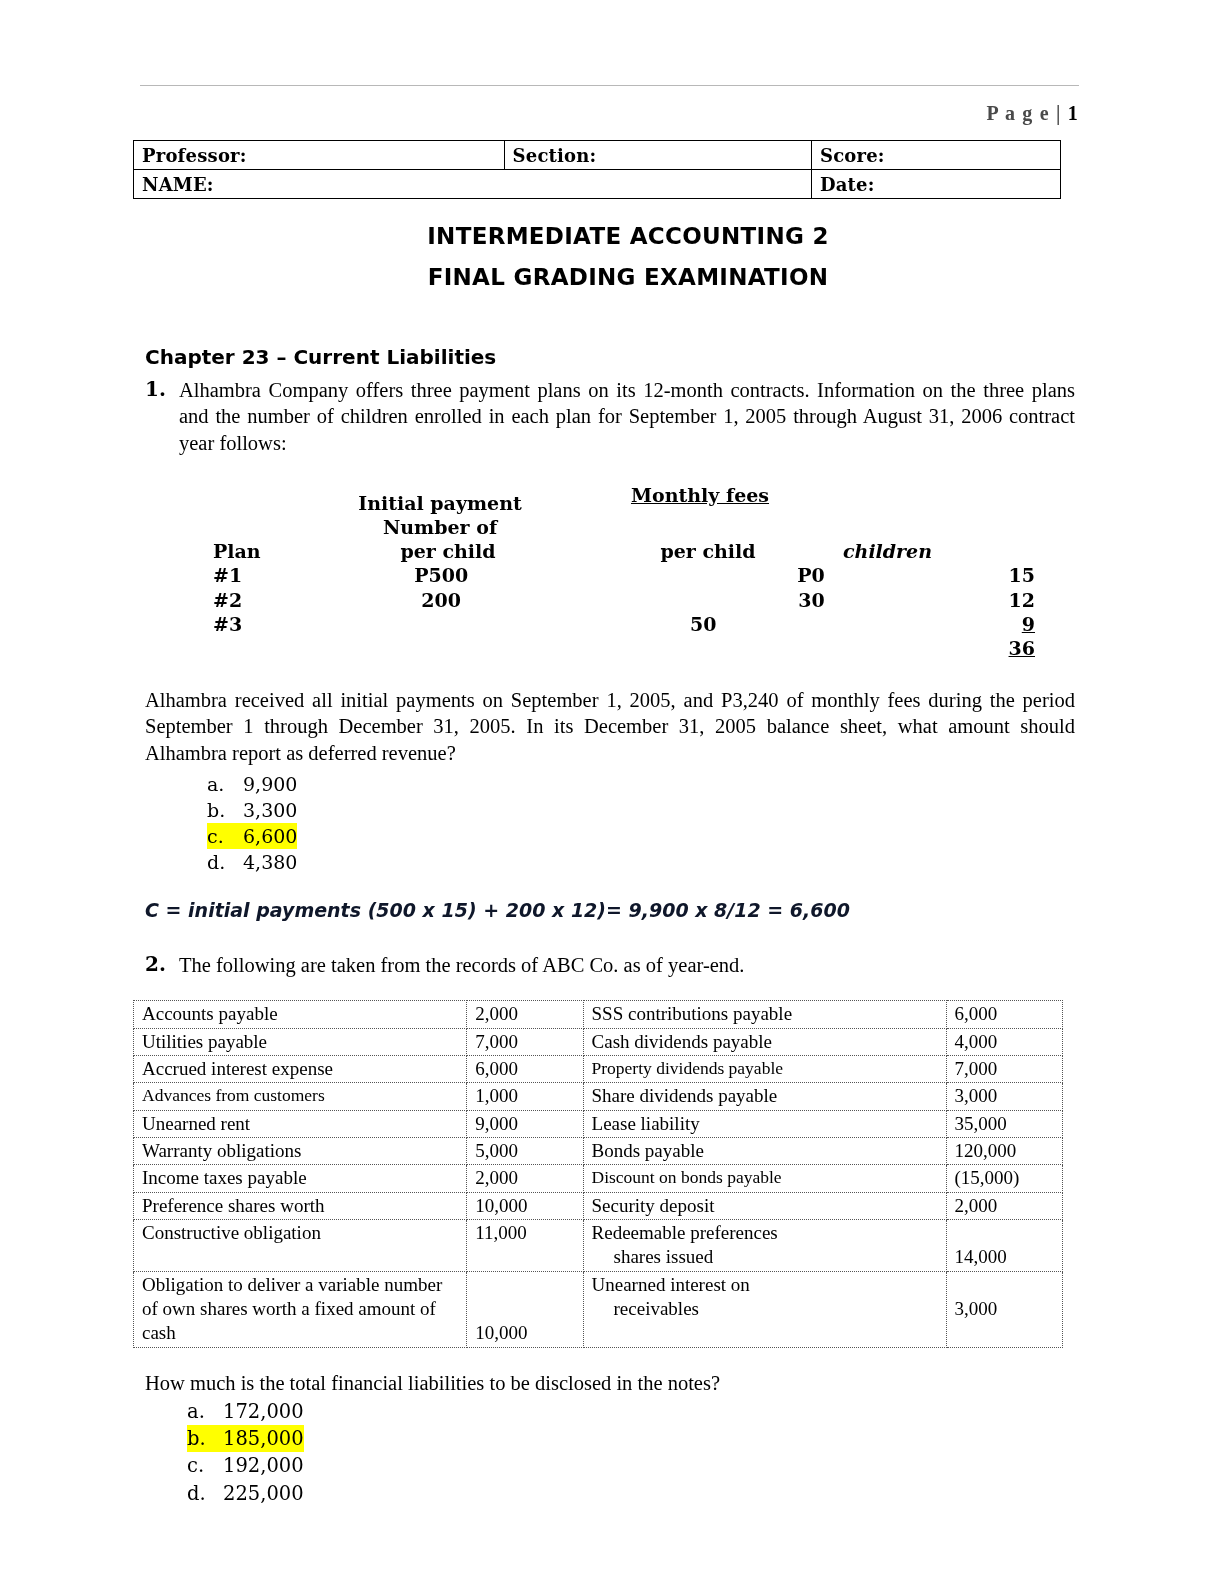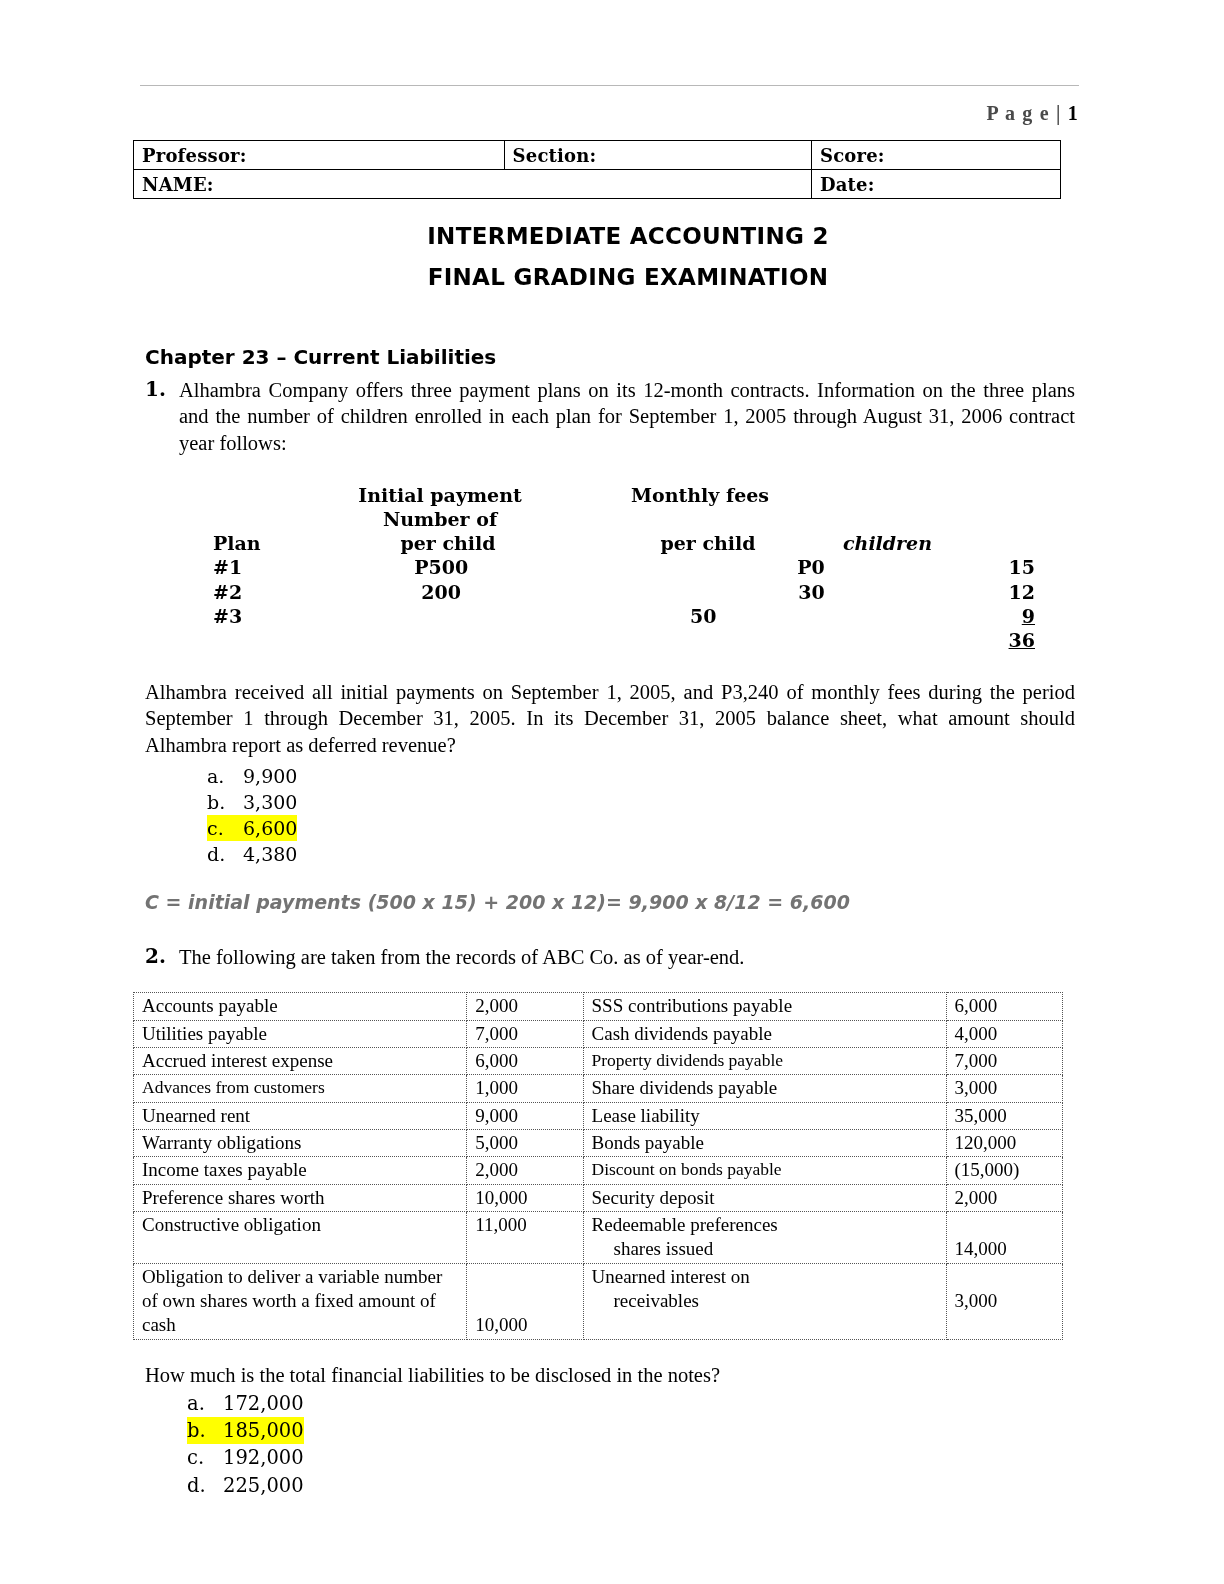--- a/index.html
+++ b/index.html
@@ -124,22 +124,22 @@
     display: flex;
     font-weight: bold;
   }
   .plans .c-plan   { width: 110px; text-align: left; }
   .plans .c-init   { width: 250px; text-align: center; }
   .plans .c-month  { width: 270px; text-align: center; }
   .plans .c-child  { width: 200px; text-align: left; font-style: italic; }
 
   .plans .hdr-line1 { display:flex; font-weight: bold; }
   .plans .hdr-line1 .a { width: 110px; }
-  .plans .hdr-line1 .b { width: 250px; text-align:center; }
-  .plans .hdr-line1 .c { width: 270px; text-align:center; }
+  .plans .hdr-line1 .b { width: 250px; text-align:center;margin-top:8px; }
+  .plans .hdr-line1 .c { width: 270px; text-align:center;text-decoration:underline; }
   .plans .hdr-line1 .d { width: 200px; text-align:center; }
 
   .plans .hdr-line2 { display:flex; font-weight: bold; }
   .plans .hdr-line2 .a { width: 110px; }
   .plans .hdr-line2 .b { width: 250px; text-align:center; }
   .plans .hdr-line2 .c { width: 270px; }
   .plans .hdr-line2 .d { width: 200px; }
 
   .plans .data-row { display:flex; font-weight: bold; font-size: 19px; }
   .plans .data-row .a { width: 110px; padding-left: 8px; }
@@ -167,21 +167,21 @@
   .choice {
     display: flex;
   }
   .choice .lbl { width: 36px; }
   .choice .val { }
   .hl {
     background: #ffff00;
   }
   .answer-line {
     margin-top: 22px;
-    color: #737373;
+    color: #0f172a;
     font-family: "DejaVu Sans", sans-serif;
     font-style: italic;
     font-weight: bold;
     font-size: 19px;
   }
   .q2-block {
     margin-top: 30px;
     display: flex;
     align-items: flex-start;
   }

